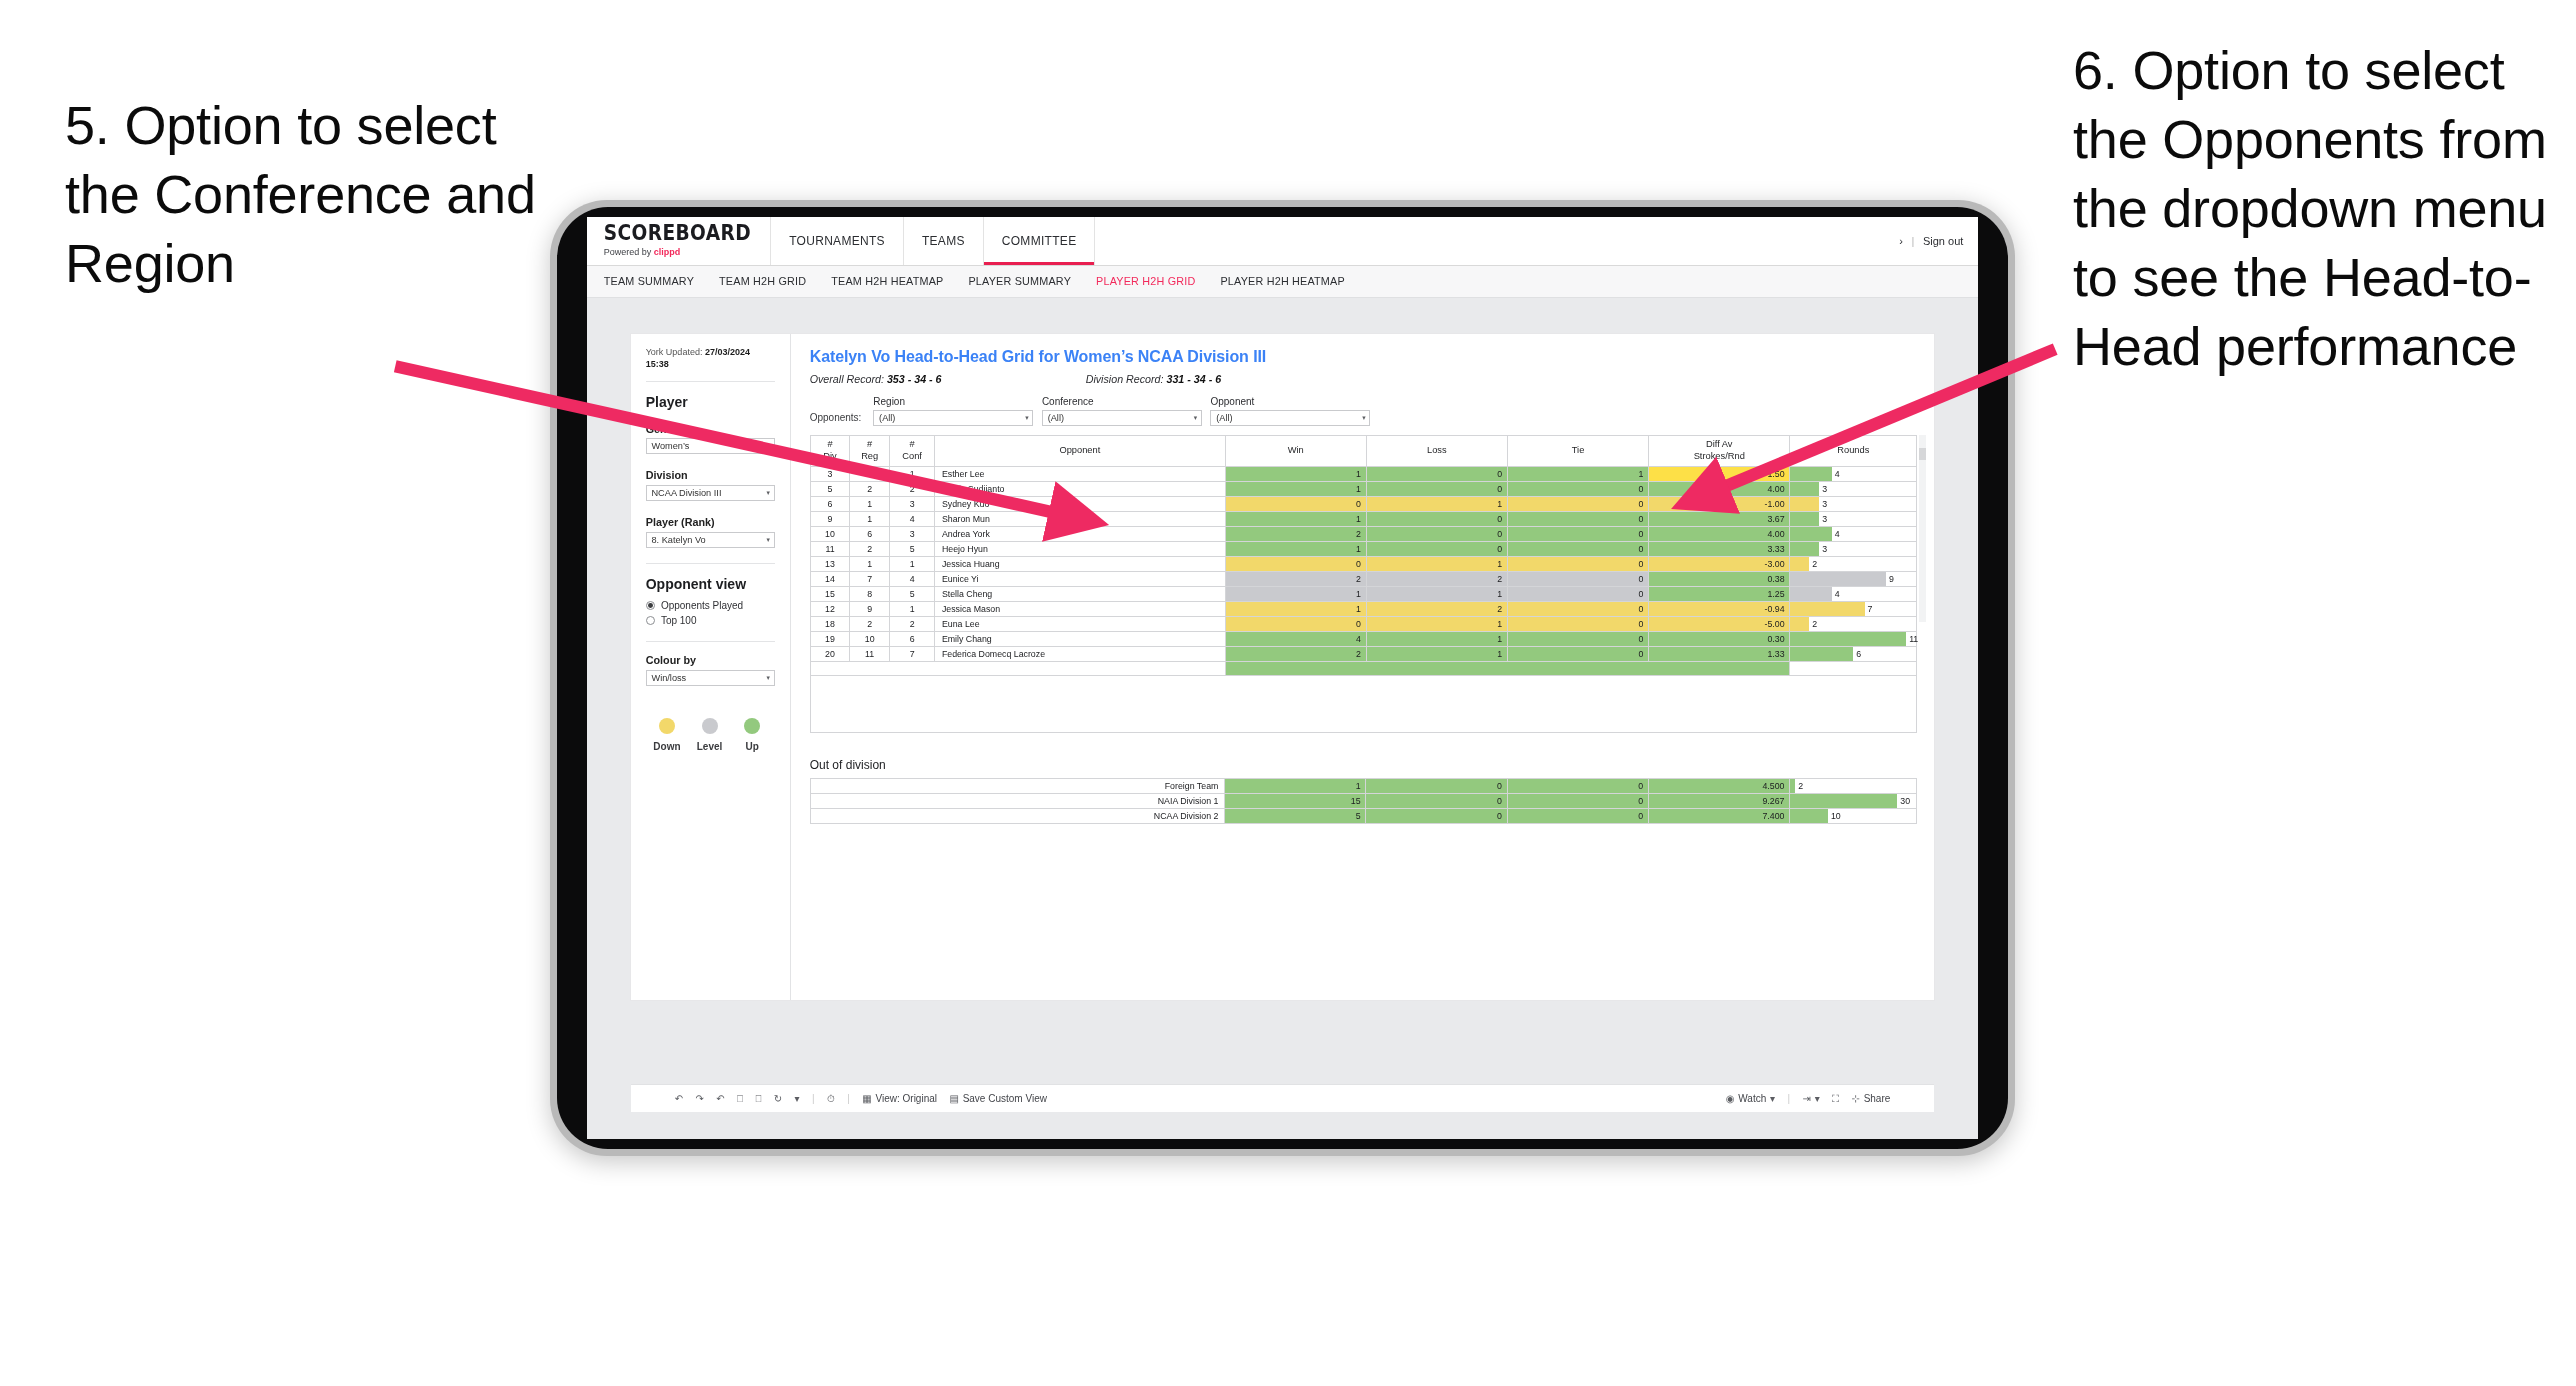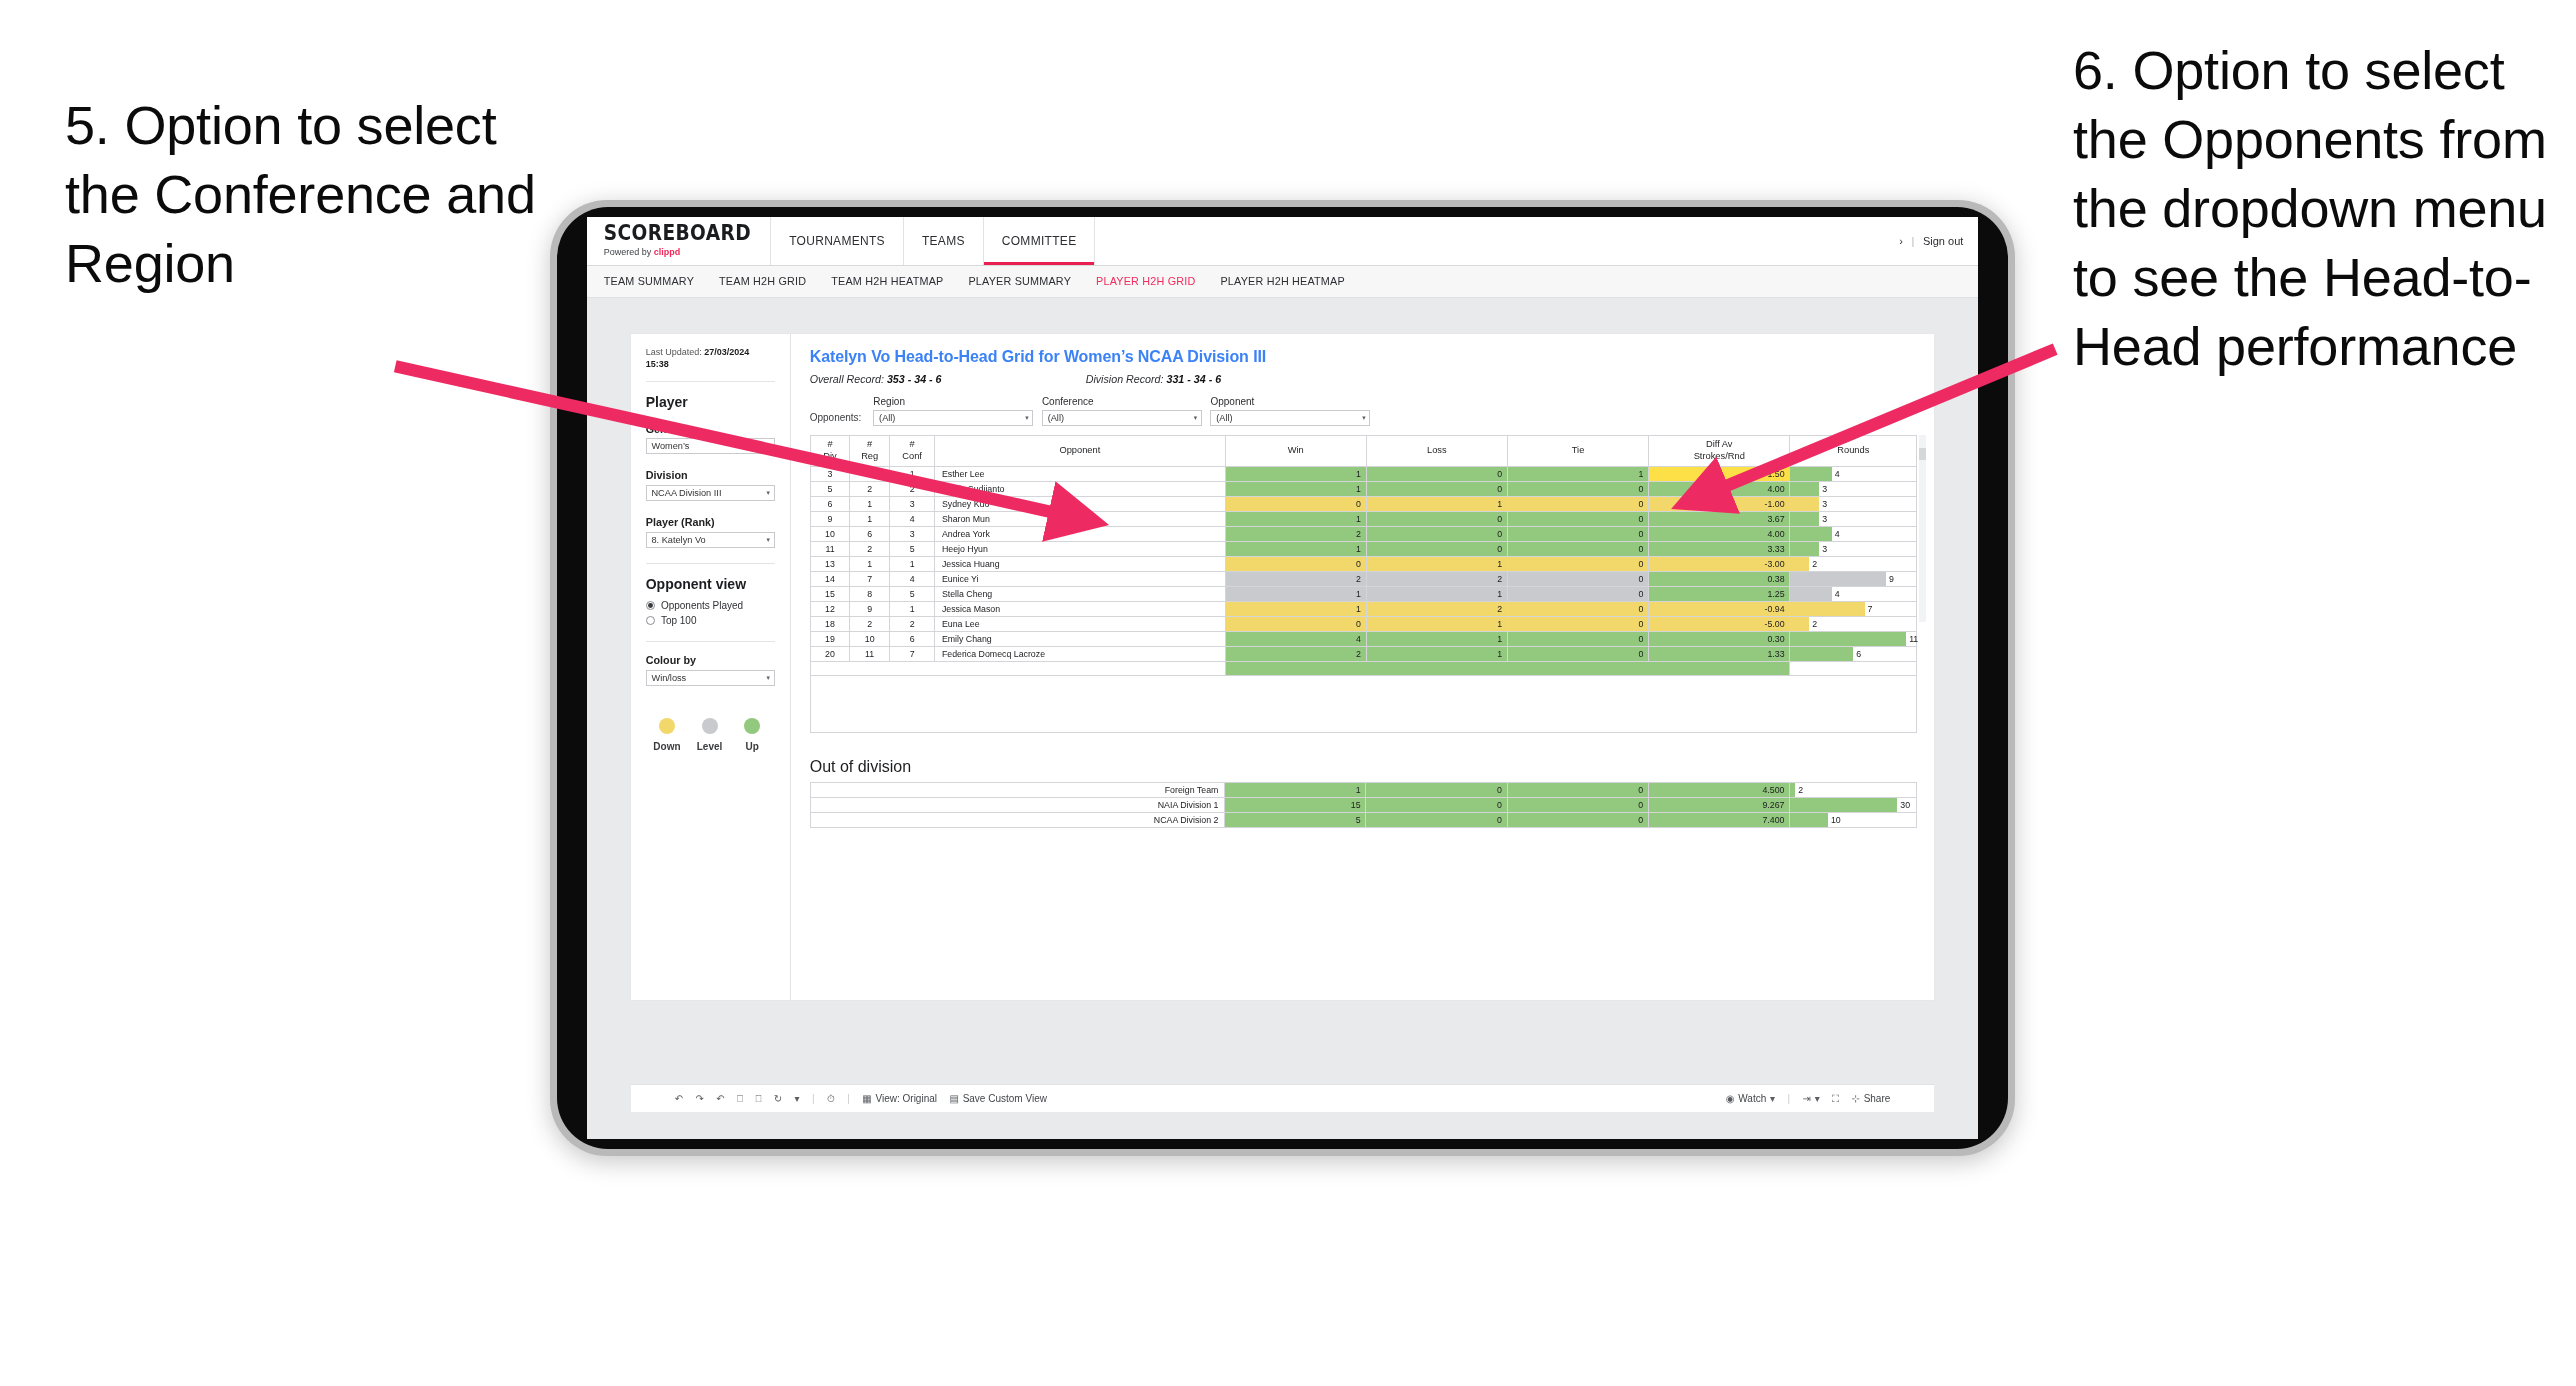--- a/index.html
+++ b/index.html
@@ -182,21 +182,21 @@
   .spacer-row td { height: 14px; border: 1px solid #d4d5d8; background: #fff; }
   #grid-blank { height: 57px; border: 1px solid #d4d5d8; border-top: none; background: #fff; }
 
   #vscroll {
     position: absolute; right: -8.6px; top: 0; width: 6.7px; height: 187px;
     background: #f2f3f4;
   }
   #vscroll-thumb { width: 6.7px; height: 12.4px; background: #d6d7d9; margin-top: 13.3px; }
 
   
-  #ood-title { font-size: 16px; color: #1d1e21; margin-top: 25px; }
+  #ood-title { font-size: 12px; color: #1d1e21; margin-top: 25px; }
   #ood { margin-top: 6.7px; }
   #ood td {
     border: 1px solid #d4d5d8; font-size: 8.8px; color: #1b1c1f;
     padding: 1px 4.8px; height: 14px; background: #fff;
   }
   #ood td.lbl { text-align: right; padding-right: 5.7px; }
   #ood td.val { text-align: right; padding-right: 4.8px; }
 
   
   #toolbar {
@@ -257,21 +257,21 @@
         <div class="subnav-item">TEAM H2H HEATMAP</div>
         <div class="subnav-item">PLAYER SUMMARY</div>
         <div class="subnav-item active">PLAYER H2H GRID</div>
         <div class="subnav-item">PLAYER H2H HEATMAP</div>
       </div>
 
       <div id="dash-scroll">
         <div id="dash">
 
           <div id="sidebar">
-            <div id="last-updated"><span>Last Updated: </span><b>27/03/2024 15:38</b></div>
+            <div id="last-updated"><span>York Updated: </span><b>27/03/2024 15:38</b></div>
             <div class="side-rule"></div>
 
             <div class="side-h">Player</div>
 
             <div class="field">
               <div class="field-label">Gender</div>
               <div class="select">
                 <span>Women’s</span>
                 <span class="caret">▾</span>
               </div>

